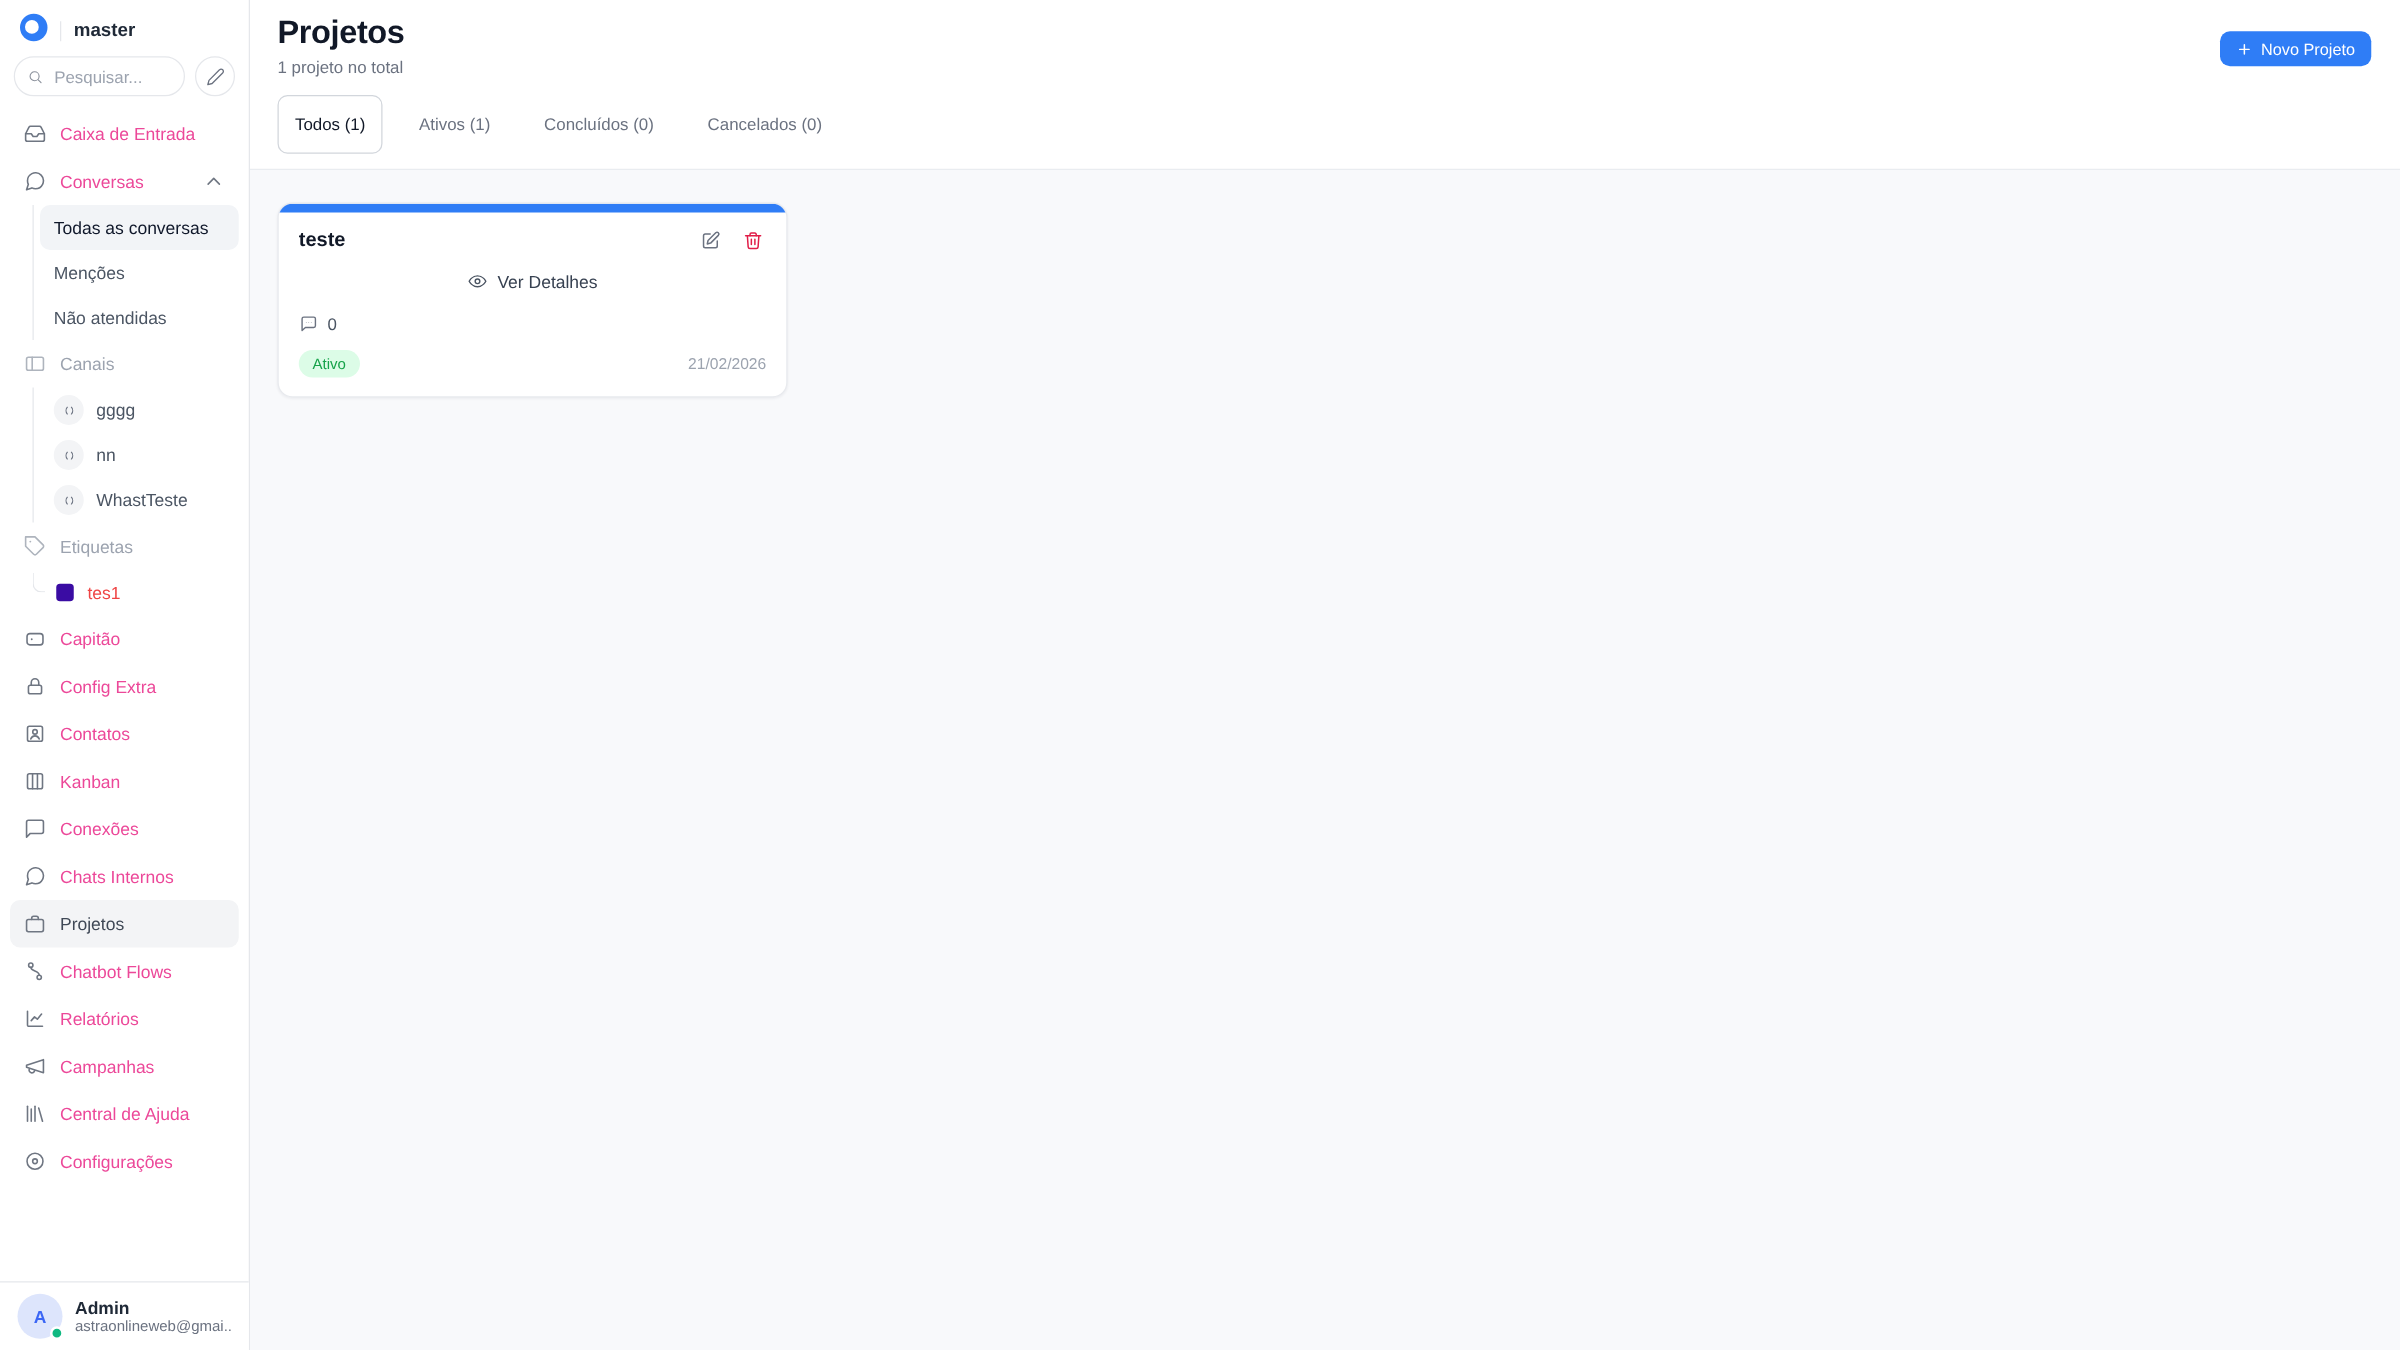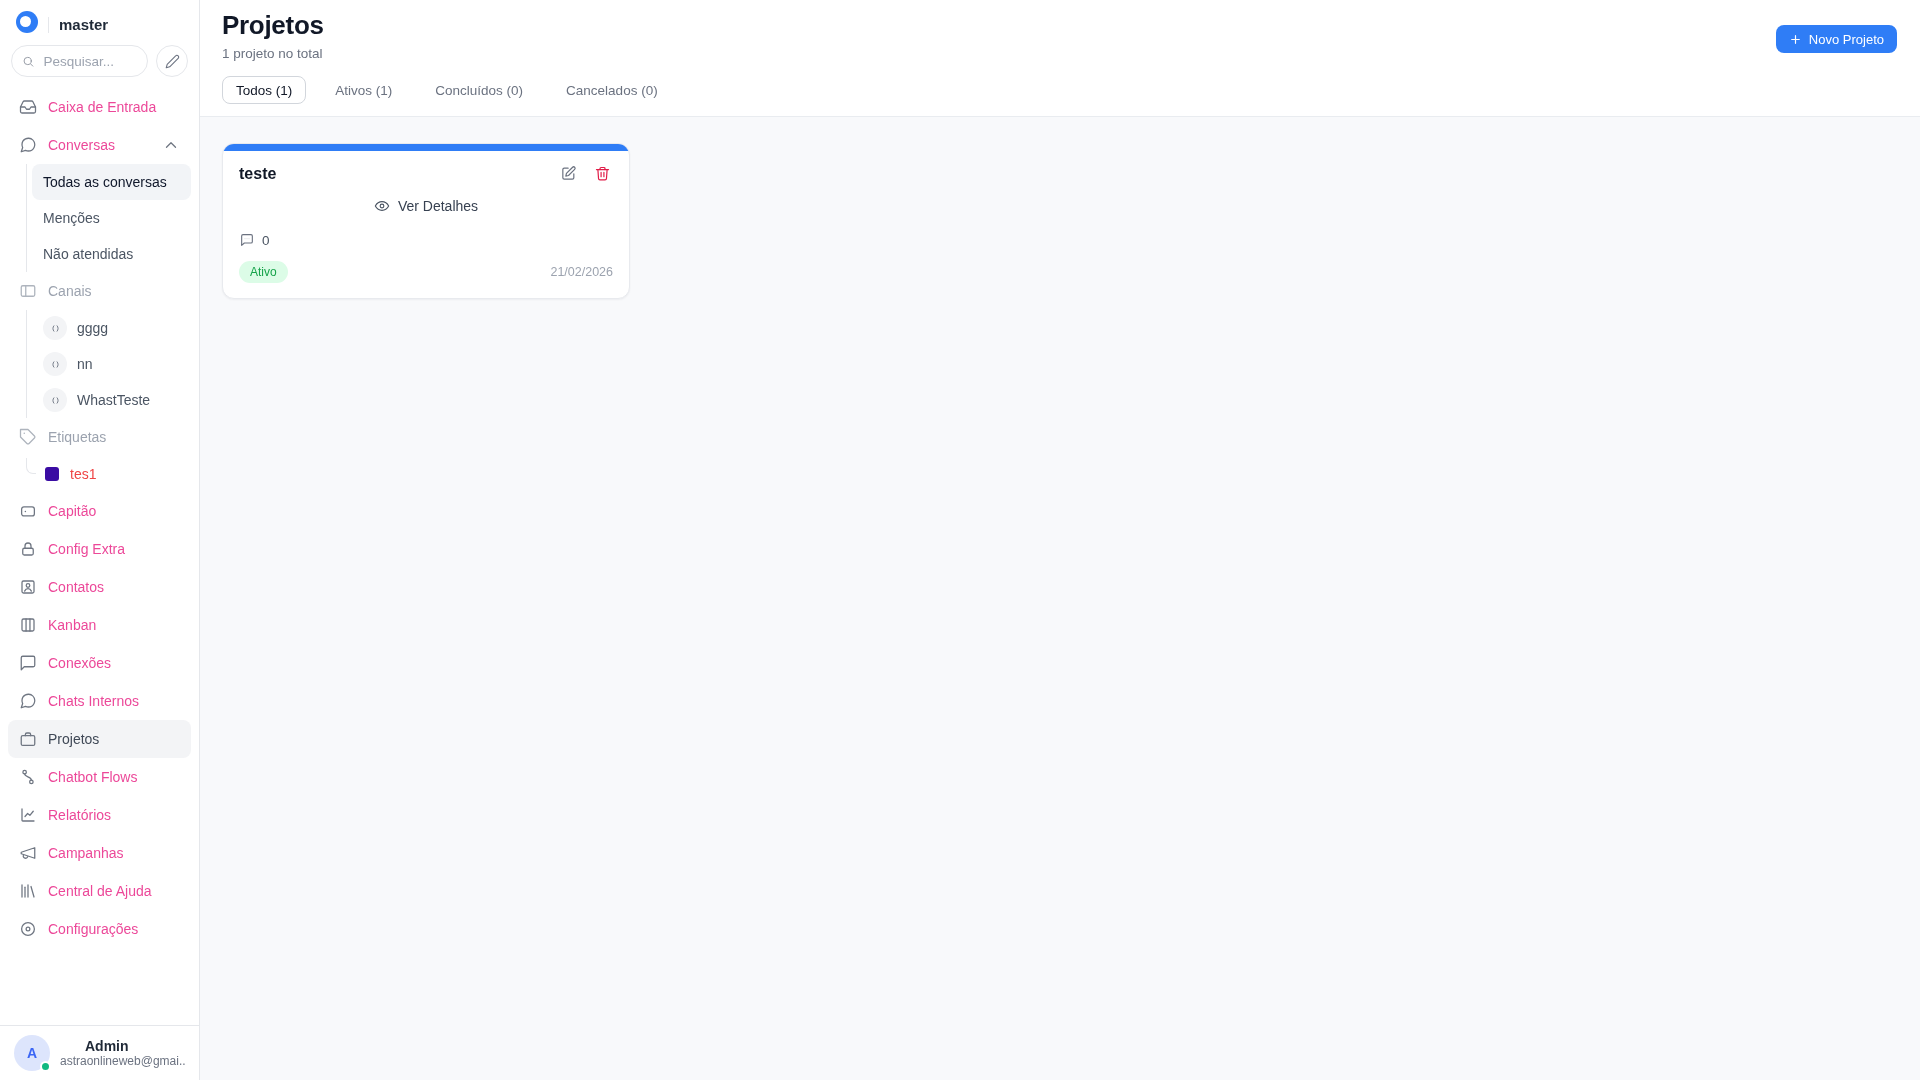--- a/index.html
+++ b/index.html
@@ -46,32 +46,32 @@
   .chan-ico svg { width:13px; height:13px; }
 
   .tag-item { display:flex; align-items:center; height:36px; margin-left:18px; font-size:14px; color:#ef4444; cursor:pointer; }
   .elbow { width:10px; height:16px; border-left:1.5px solid #e5e7eb; border-bottom:1.5px solid #e5e7eb; border-bottom-left-radius:7px; transform:translateY(-8px); margin-right:9px; flex:0 0 auto; }
   .swatch { width:14px; height:14px; border-radius:3px; background:#3a0ca3; margin-right:11px; flex:0 0 auto; }
 
   .user-card { border-top:1px solid #e5e7eb; padding:9px 14px; display:flex; align-items:center; gap:10px; cursor:pointer; background:#fff; }
   .avatar { position:relative; width:36px; height:36px; border-radius:50%; background:#dde5fc; color:#3b66f5; font-weight:600; font-size:14px; display:flex; align-items:center; justify-content:center; flex:0 0 auto; }
   .presence { position:absolute; right:-1px; bottom:-1px; width:11px; height:11px; border-radius:50%; background:#10b981; border:2px solid #fff; }
   .user-meta { min-width:0; }
-  .user-name { font-size:14px; font-weight:700; color:#1f2937; line-height:1.2;margin-left:25px; }
+  .user-name { font-size:14px; font-weight:700; color:#1f2937; line-height:1.2; }
   .user-email { font-size:12px; color:#6b7280; white-space:nowrap; overflow:hidden; }
 
   
   .main { flex:1 1 auto; display:flex; flex-direction:column; min-width:0; }
   .header { background:#fff; border-bottom:1px solid #e9ecf0; padding:10px 24px 12px 22px; position:relative; }
   .page-title { margin:0; font-size:26px; font-weight:800; color:#111827; letter-spacing:-0.3px; }
   .page-sub { margin:5px 0 0; font-size:13.5px; color:#6b7280; }
   .new-btn { position:absolute; top:25px; right:23px; display:flex; align-items:center; gap:7px; background:#2f7df6; color:#fff; border:0; border-radius:8px; height:28px; padding:0 13px; font-size:13px; cursor:pointer; font-family:inherit; }
   .new-btn svg { width:13px; height:13px; }
   .tabs { display:flex; align-items:center; gap:15px; margin-top:15px; }
-  .tab { border:1px solid transparent; background:transparent; color:#6b7280; font-size:13.5px; height:28px; padding:0 13px; border-radius:8px; cursor:pointer; font-family:inherit; white-space:nowrap; }
+  .tab { border:1px solid transparent; background:transparent; color:#6b7280; font-size:13.5px; height:47px; padding:0 13px; border-radius:8px; cursor:pointer; font-family:inherit; white-space:nowrap; }
   .tab.active { background:#fff; border-color:#d2d6dc; color:#111827; }
 
   .content { flex:1 1 auto; background:#f8f9fb; padding:26px 22px; overflow:hidden; }
   .card { width:408px; background:#fff; border:1px solid #e8eaee; border-radius:12px; overflow:hidden; box-shadow:0 1px 2px rgba(16,24,40,.05); }
   .card-accent { height:7px; background:#2f7df6; }
   .card-body { padding:12px 16px 15px; }
   .card-head { display:flex; align-items:center; }
   .card-title { margin:0; font-size:16px; font-weight:700; color:#111827; flex:1; }
   .icon-btn { background:none; border:0; cursor:pointer; padding:2px; display:flex; }
   .icon-btn svg { width:17px; height:17px; }

